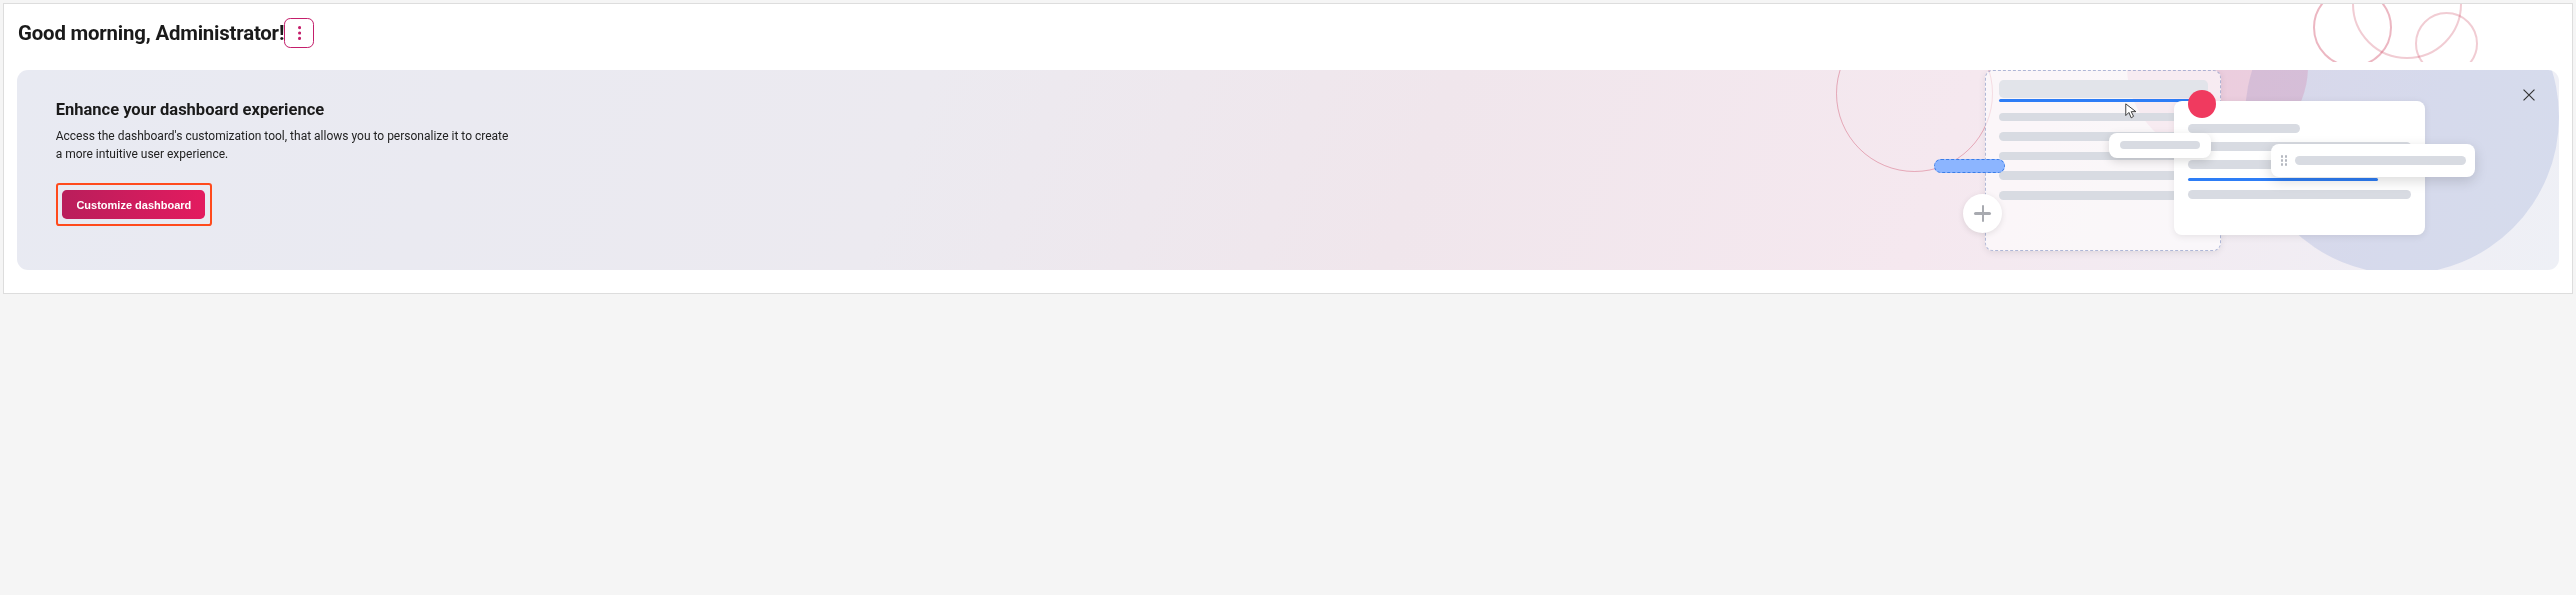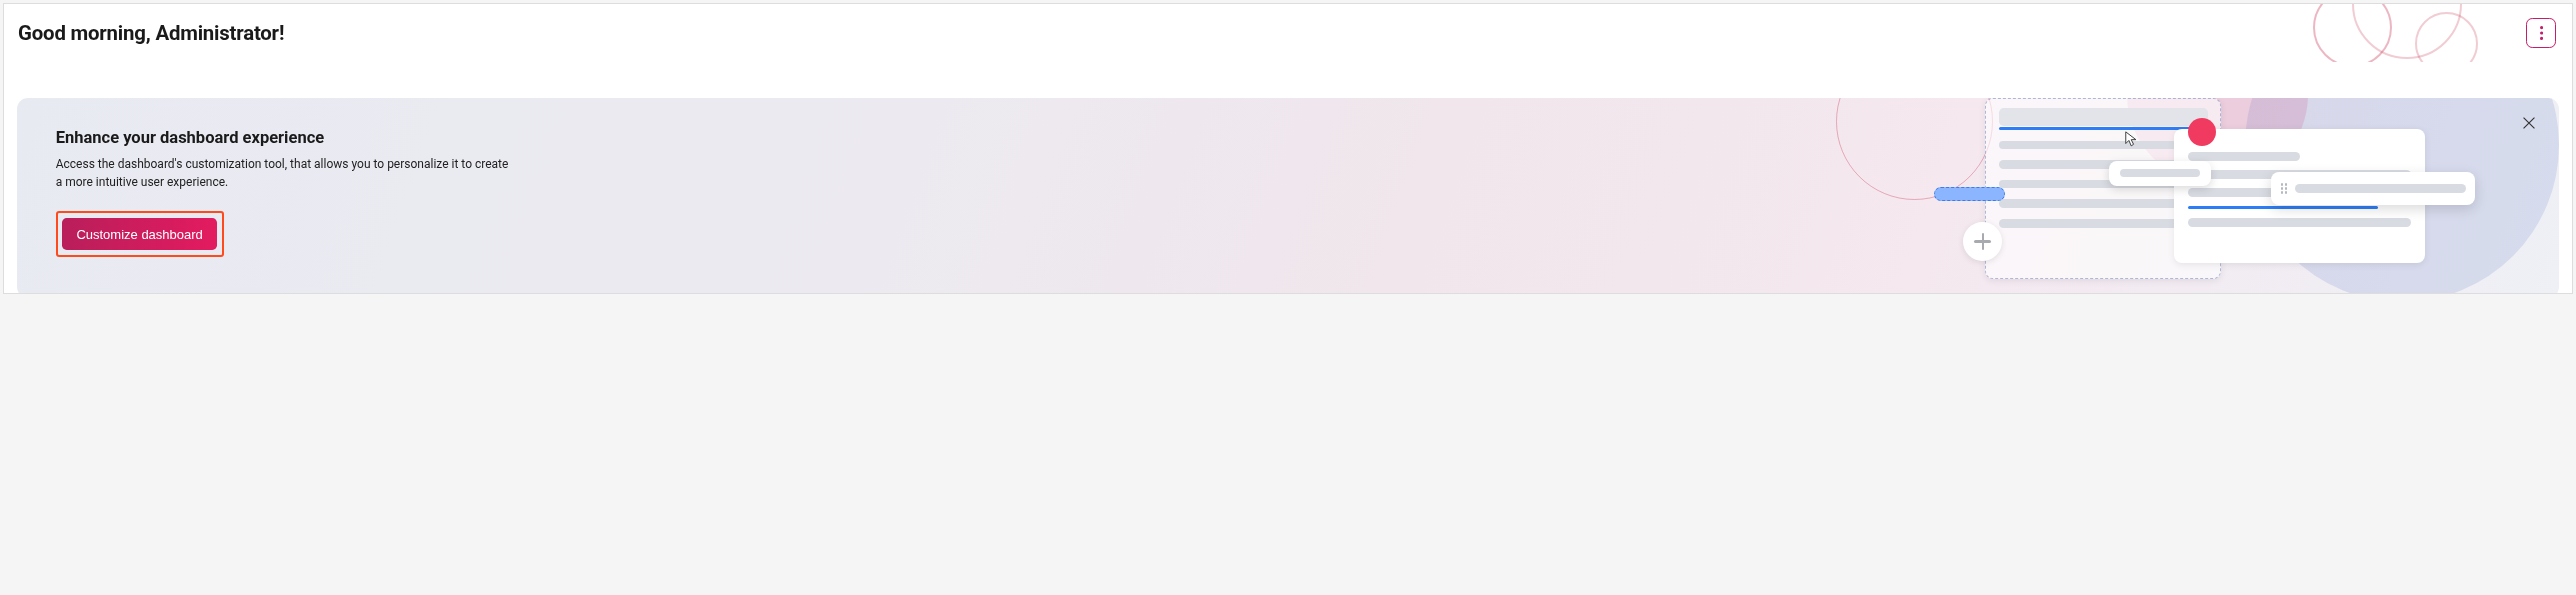--- a/index.html
+++ b/index.html
@@ -20,21 +20,20 @@
       width: 100%;
       height: 291px;
       position: relative;
       overflow: hidden;
     }
     
     
     .header {
       display: flex;
       align-items: center;
-      justify-content: space-between;
       padding: 14px 15.7px 14px 14px;
       position: relative;
       overflow: hidden;
     }
     
     .greeting {
       font-size: 20.4px;
       font-weight: 700;
       color: #1a1a1a;
       letter-spacing: -0.2px;
@@ -103,21 +102,20 @@
       padding: 7.9px 12.6px 12.6px 12.6px;
     }
     
     .banner {
       background: linear-gradient(110deg, #e8eaf2 0%, #eceaf0 35%, #f0e6ec 55%, #f5e8ef 75%, #eef0f6 100%);
       border-radius: 11px;
       padding: 30px 60px 27px 39px;
       position: relative;
       overflow: hidden;
       min-height: 200px;
-      margin-top: 28px;
     }
     
     .banner-close {
       position: absolute;
       top: 17.3px;
       right: 22px;
       width: 15.7px;
       height: 15.7px;
       cursor: pointer;
       z-index: 5;
@@ -160,22 +158,22 @@
       border-radius: 3.1px;
       padding: 4.7px;
     }
     
     .cta-btn {
       background: linear-gradient(90deg, #b91e5b 0%, #e31b5f 100%);
       color: #fff;
       border: none;
       border-radius: 4.7px;
       padding: 8.6px 14px;
-      font-size: 13px;
-      font-weight: 400;
+      font-size: 11px;
+      font-weight: 700;
       cursor: pointer;
       display: inline-block;
     }
     
     
     .illus {
       position: absolute;
       right: 47px;
       top: -7.9px;
       bottom: -7.9px;

